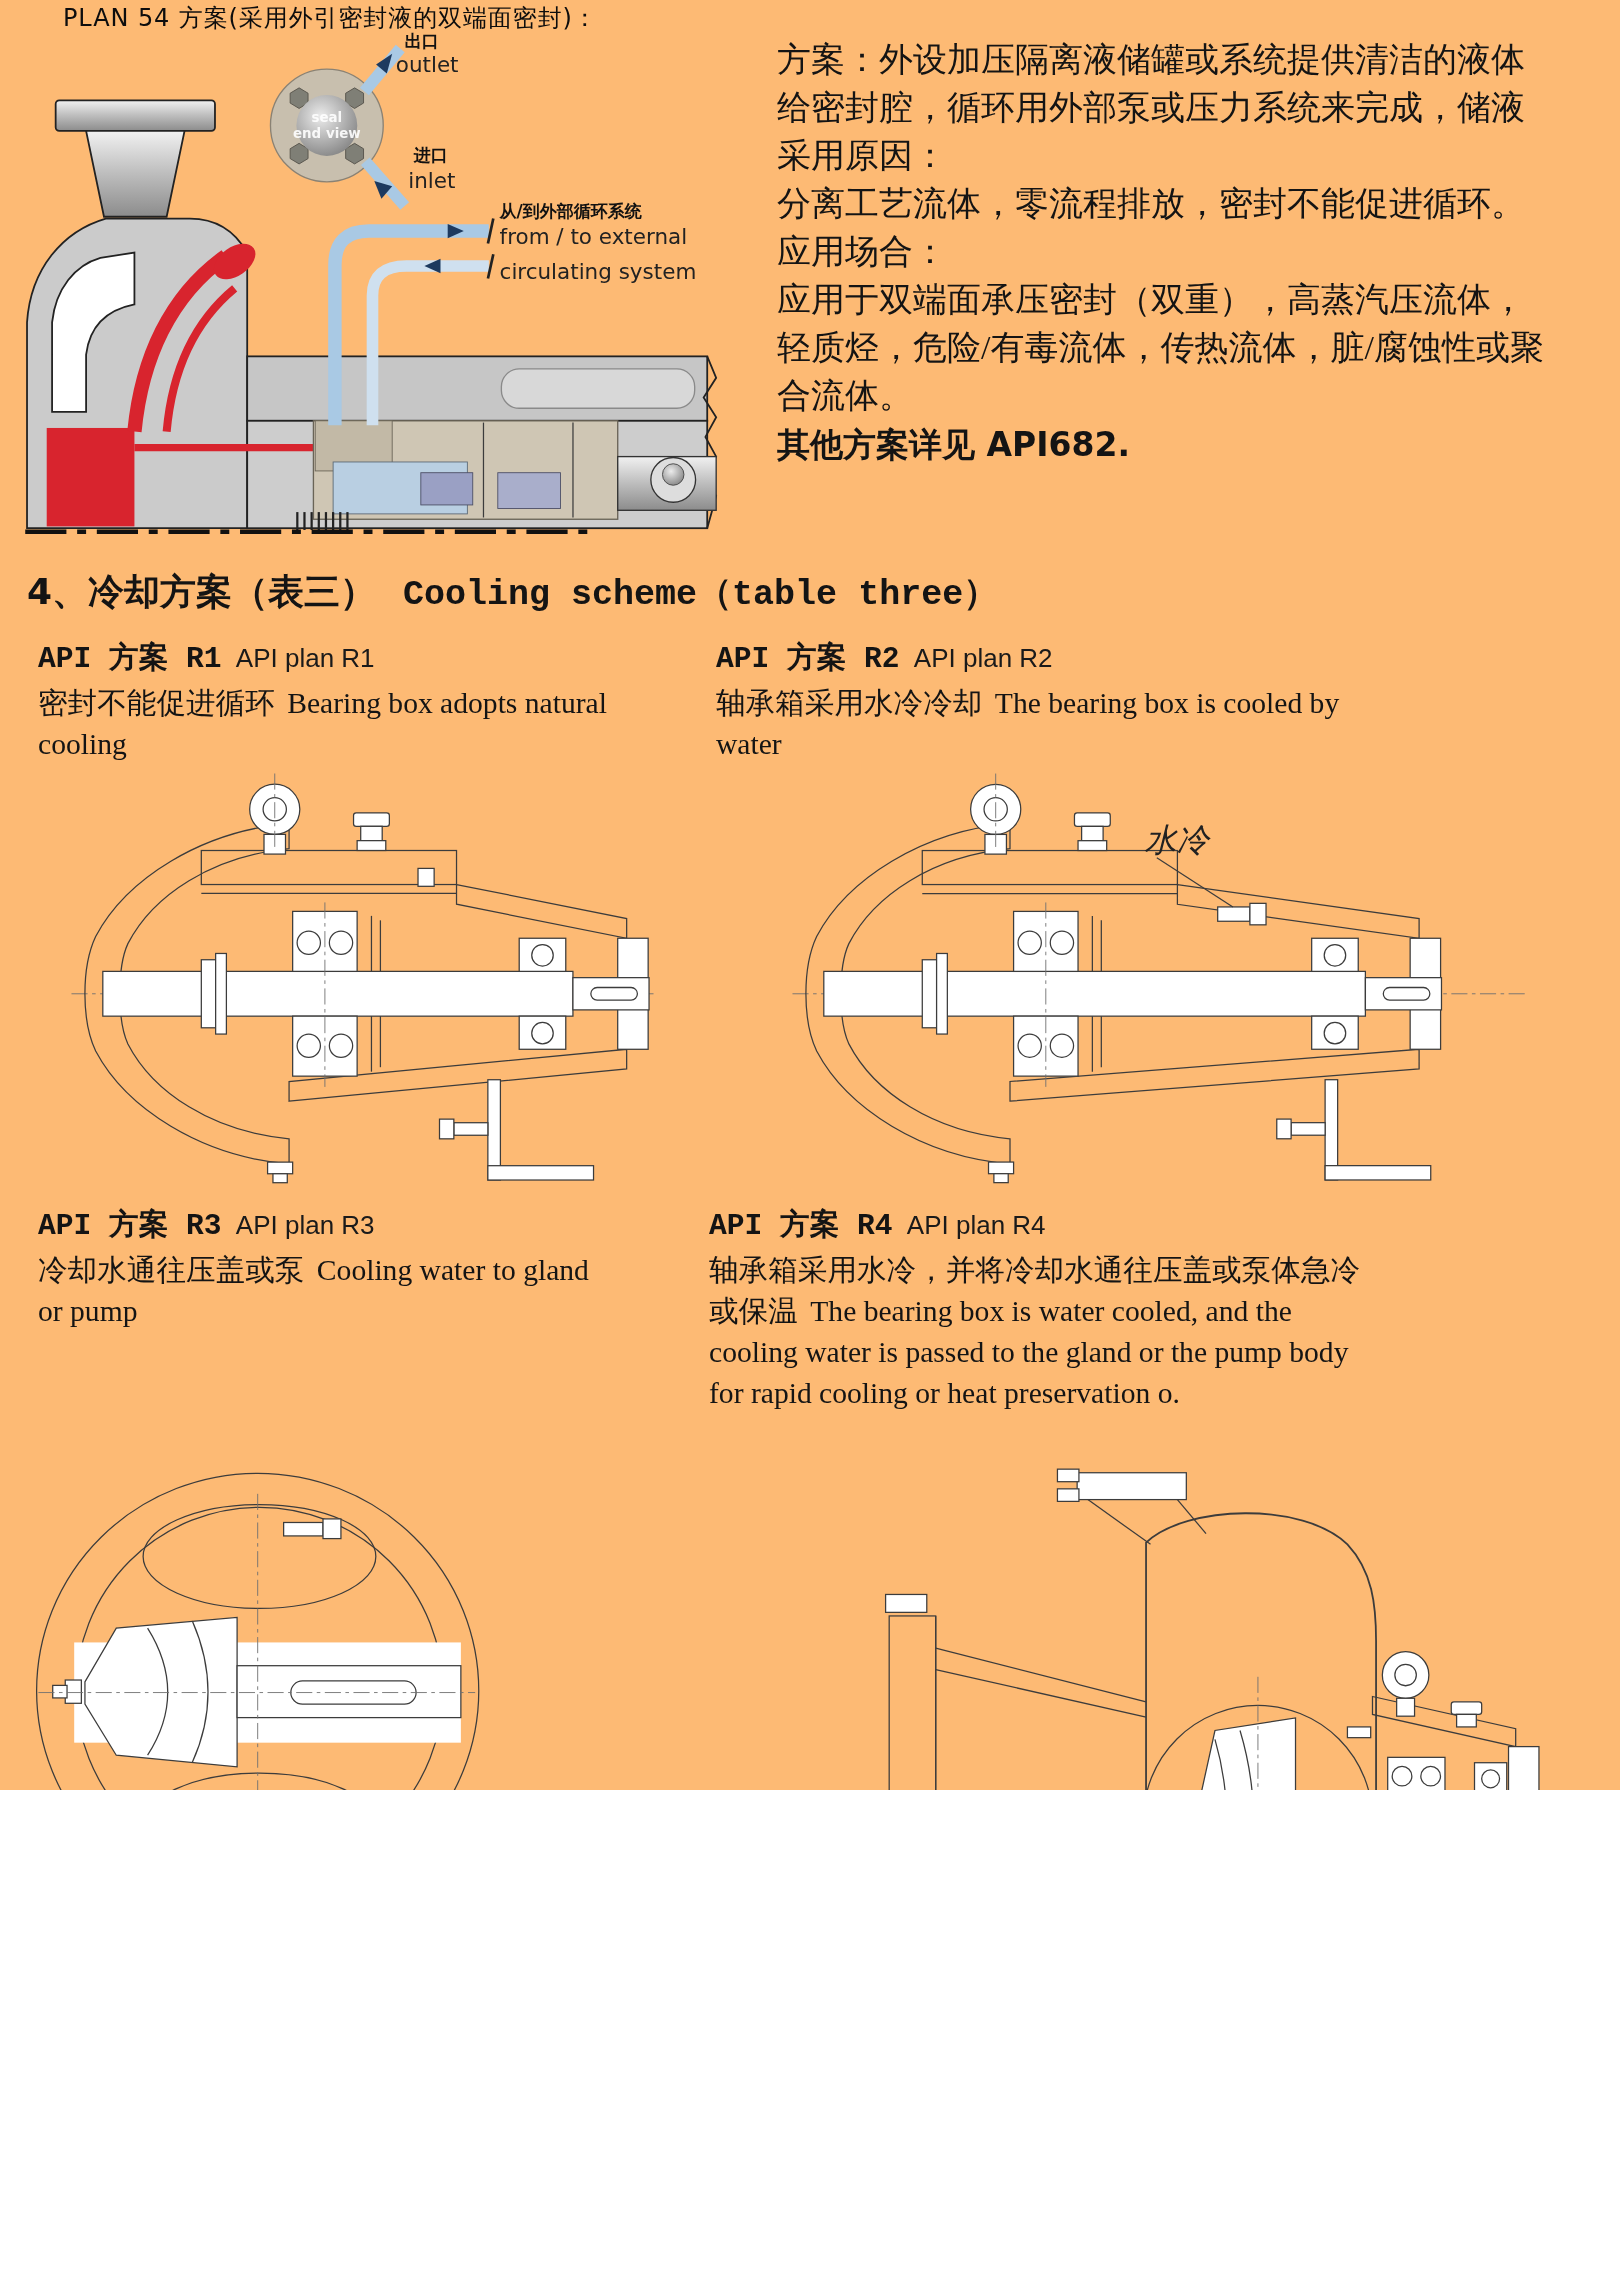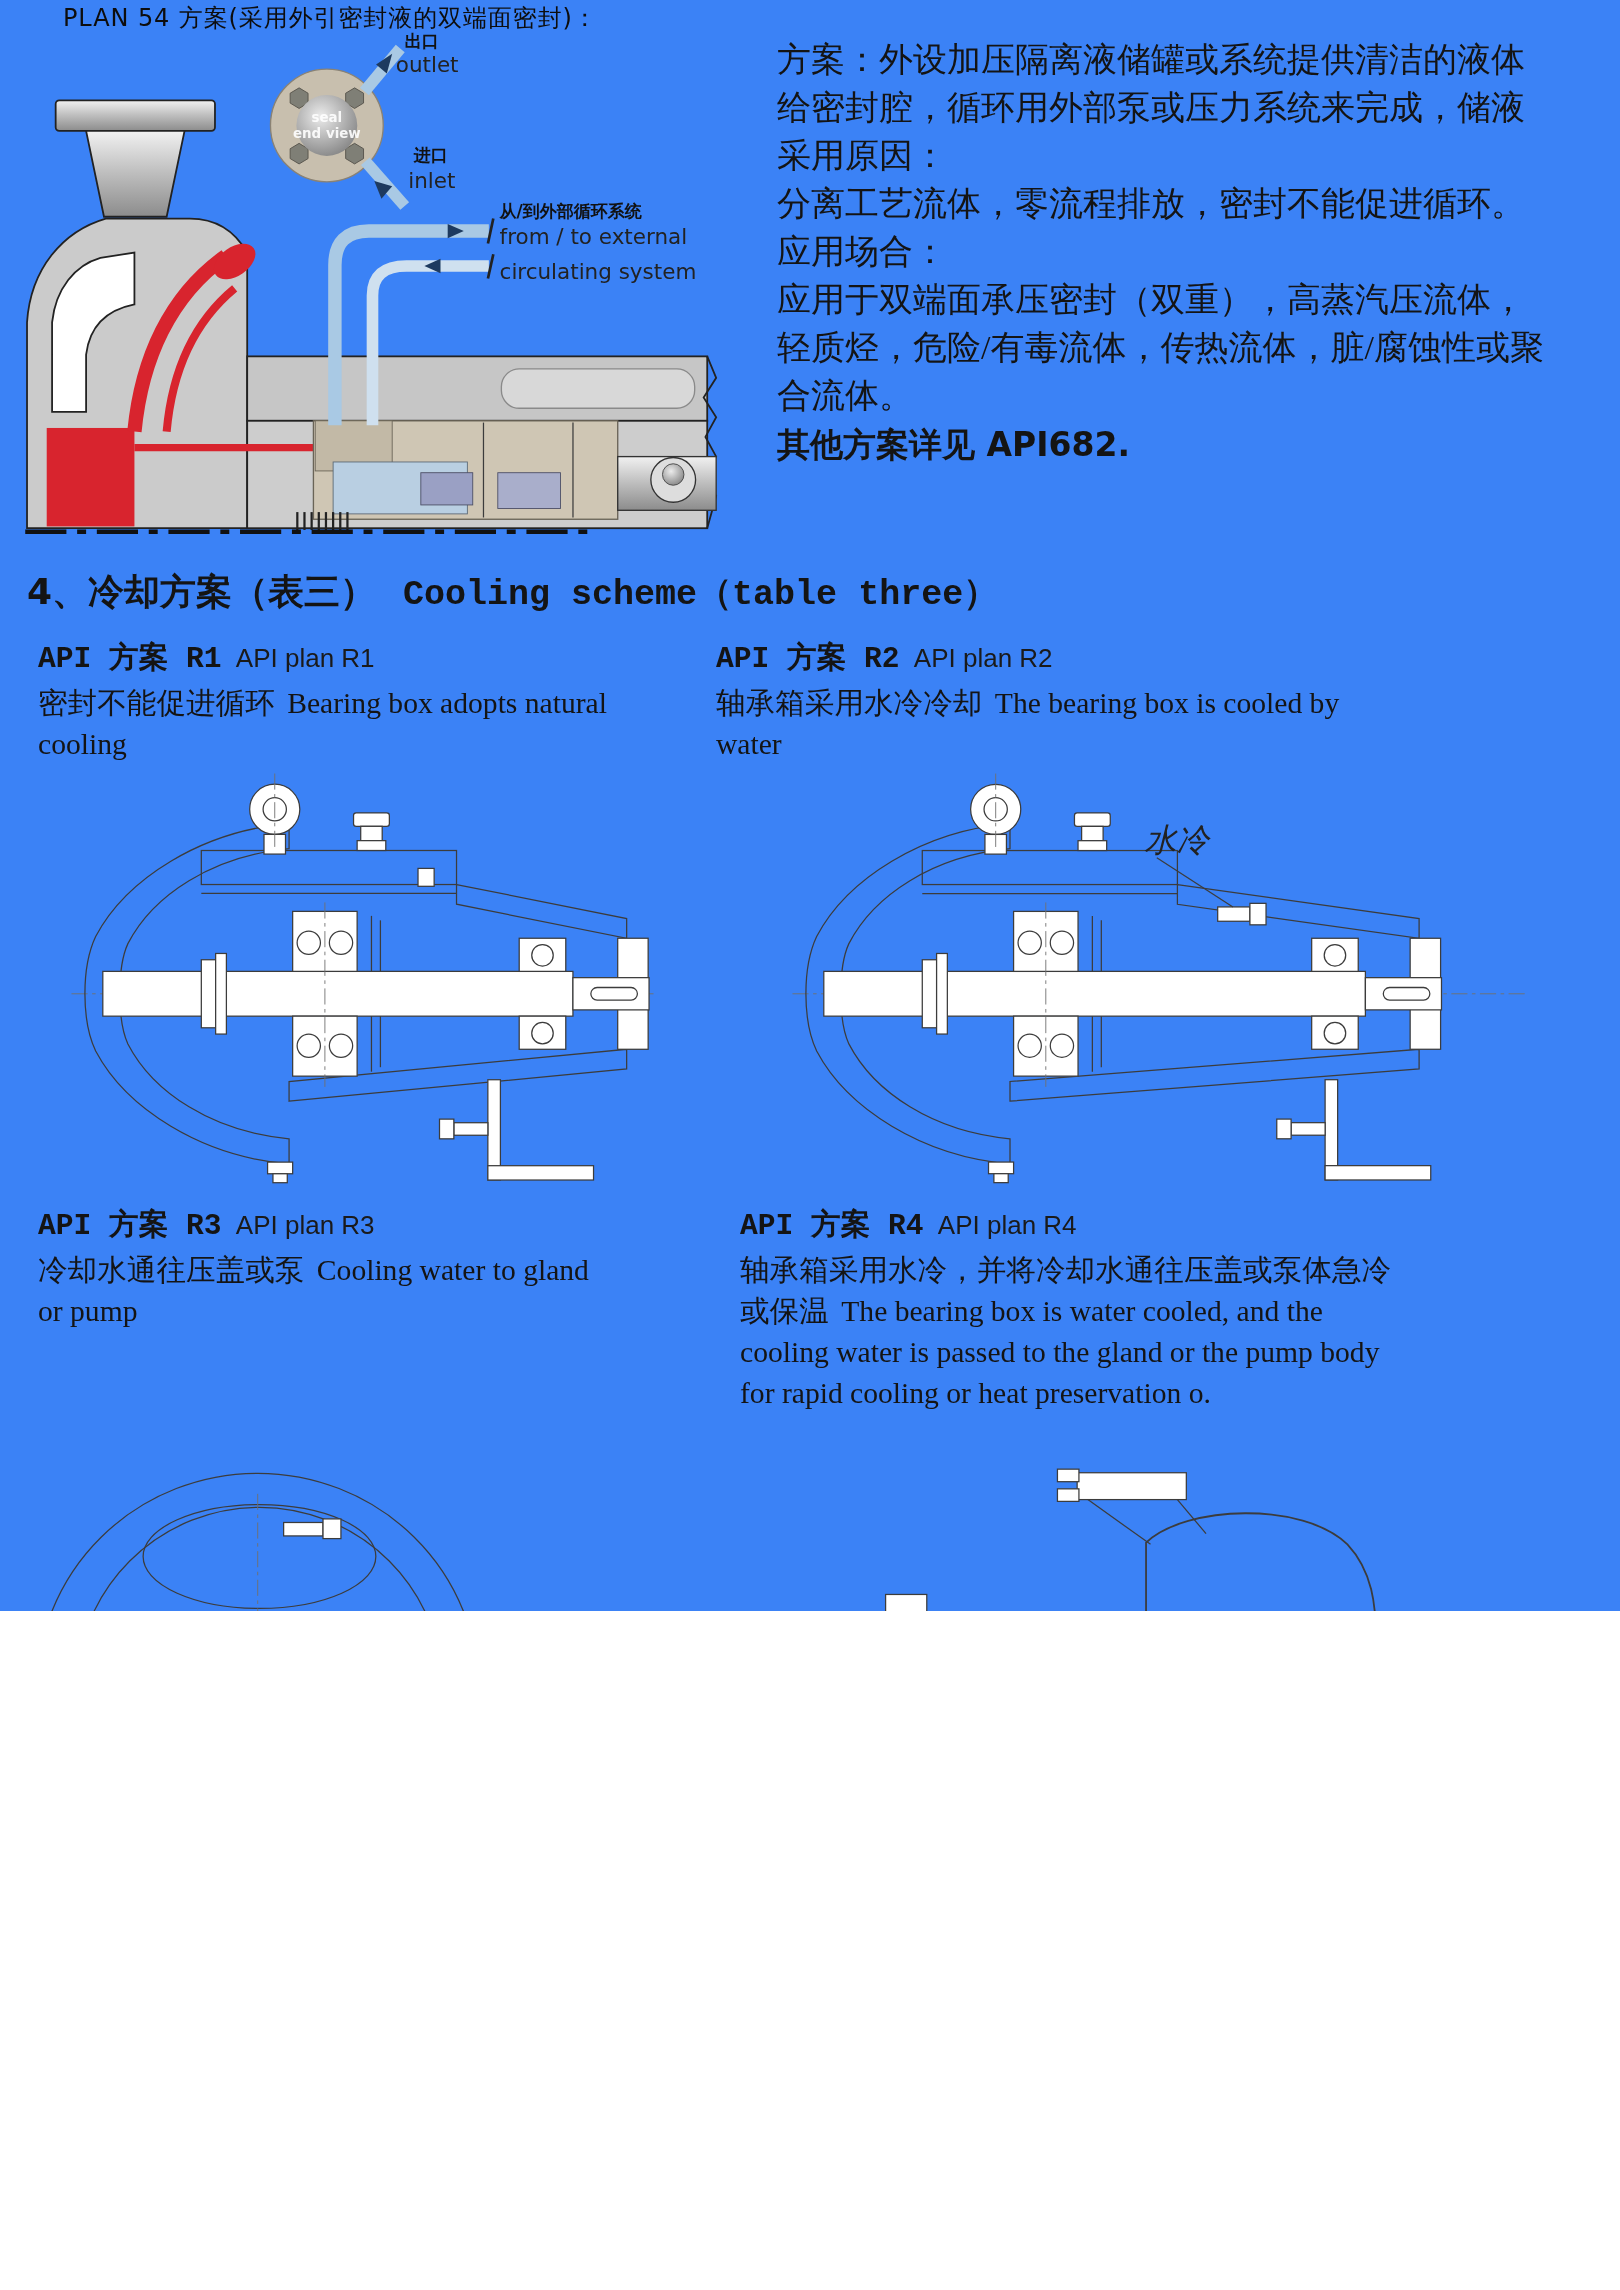--- a/index.html
+++ b/index.html
@@ -1,16 +1,16 @@
 <!DOCTYPE html>
 <html style="font-size:14.3px"><head>
 <meta charset="utf-8">
 <style>
   html,body{margin:0;padding:0;background:#ffffff;}
-  .page{position:relative;width:1620px;height:1611px;background:#3b82f6;overflow:hidden;
+  .page{position:relative;width:1620px;height:1790px;background:#fdba74;overflow:hidden;
         font-family:"Liberation Serif",serif;color:#141414;}
   .abs{position:absolute;}
   
   .doc-title{left:63px;top:1.8px;font-family:"DejaVu Sans",sans-serif;font-size:24px;
              letter-spacing:0.9px;white-space:nowrap;color:#0d0d0d;}
   .desc-block{left:777px;top:36px;width:842px;}
   .desc-line{font-size:34px;line-height:48px;white-space:nowrap;}
   .desc-note{font-family:"DejaVu Sans",sans-serif;font-weight:bold;font-size:33px;line-height:50px;white-space:nowrap;}
   .sec-head{left:27px;top:568px;white-space:nowrap;}
   .sec-head .cn{font-family:"DejaVu Sans",sans-serif;font-weight:bold;font-size:36px;}
@@ -159,21 +159,21 @@
   <div class="abs plan-block" style="left:716px;top:638px;width:667px">
     <div class="plan-h"><span class="cn">API 方案 R2</span><span class="mono">API plan R2</span></div>
     <div class="plan-d"><span>轴承箱采用水冷冷却</span><span class="en">The bearing box is cooled by water</span></div>
   </div>
 
   <div class="abs plan-block" style="left:38px;top:1205px;width:582px">
     <div class="plan-h"><span class="cn">API 方案 R3</span><span class="mono">API plan R3</span></div>
     <div class="plan-d"><span>冷却水通往压盖或泵</span><span class="en">Cooling water to gland or pump</span></div>
   </div>
 
-  <div class="abs plan-block" style="left:740px;top:1205px;width:667px">
+  <div class="abs plan-block" style="left:709px;top:1205px;width:667px">
     <div class="plan-h"><span class="cn">API 方案 R4</span><span class="mono">API plan R4</span></div>
     <div class="plan-d"><span>轴承箱采用水冷，并将冷却水通往压盖或泵体急冷或保温</span><span class="en">The bearing box is water cooled, and the cooling water is passed to the gland or the pump body for rapid cooling or heat preservation o.</span></div>
   </div>
 
   <svg class="draw" style="left:67px;top:768px" width="591" height="439" viewBox="0 0 660 490">
     <defs>
       <pattern id="hA" width="7" height="7" patternUnits="userSpaceOnUse" patternTransform="rotate(45)">
         <line x1="0" y1="0" x2="0" y2="7" stroke="#9a9a9a" stroke-width="1"></line>
       </pattern>
     </defs>

